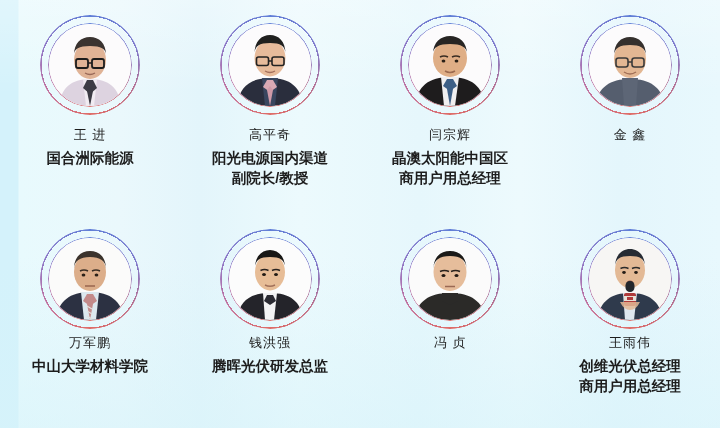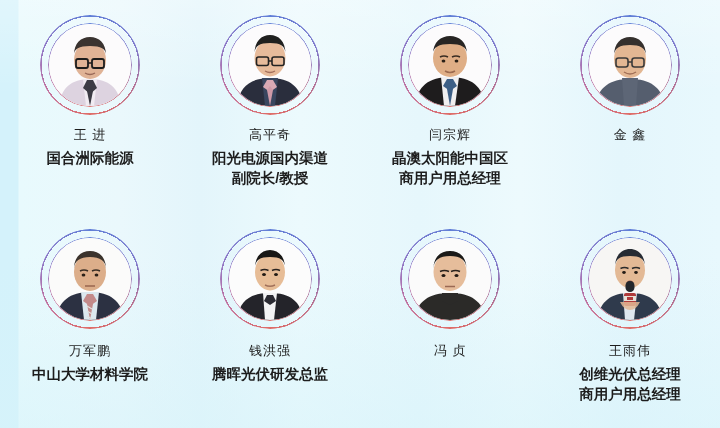--- a/index.html
+++ b/index.html
@@ -63,21 +63,21 @@
     margin-top:8px;
     font-size:13px;font-weight:normal;color:#1d1d1d;
     letter-spacing:1px;line-height:1.15;white-space:nowrap;
   }
   .title{
     margin-top:5px;
     font-size:14.5px;color:#1d1d1d;line-height:1.38;
     text-align:center;white-space:nowrap;
   }
   .title span{display:block;font-weight:bold;}
-  .r2 .name{margin-top:10px;}
+  .r2 .name{margin-top:2px;}
 </style>
 </head>
 <body>
 
 <div id="stage">
   <div class="grid">
 
     <div class="card">
       <div class="avatar-wrap">
         <div class="ring-outer"></div>

